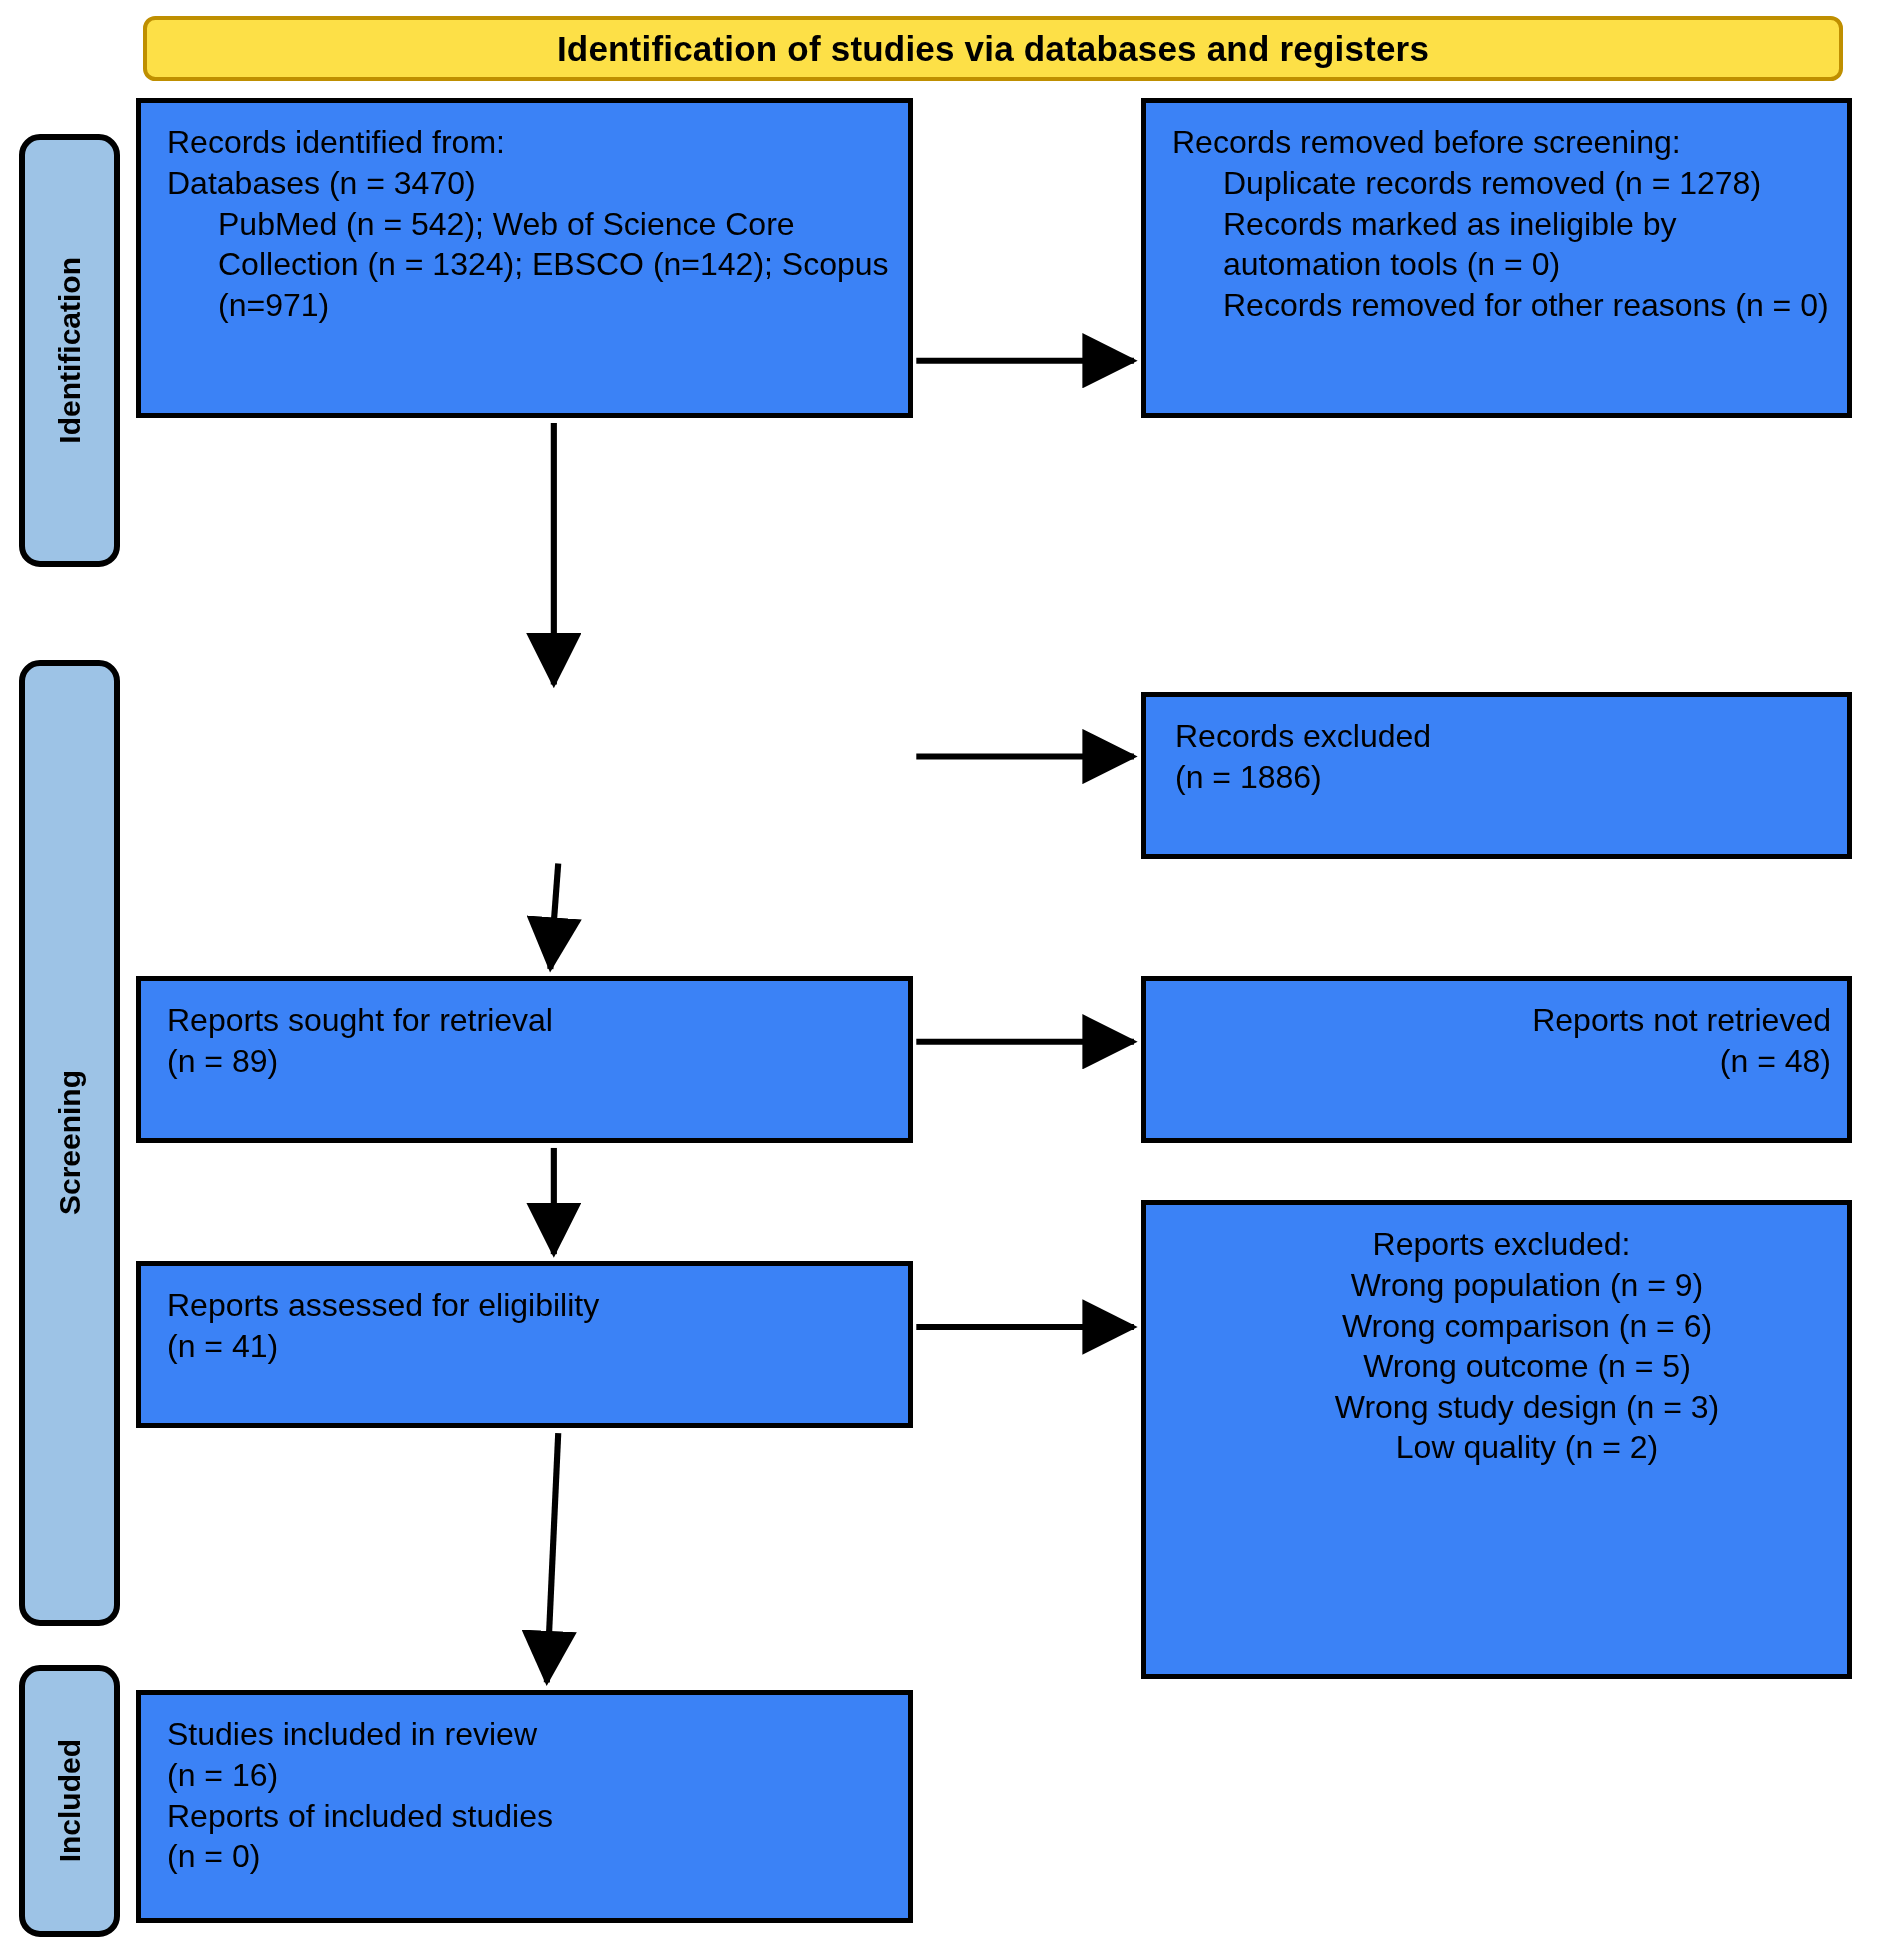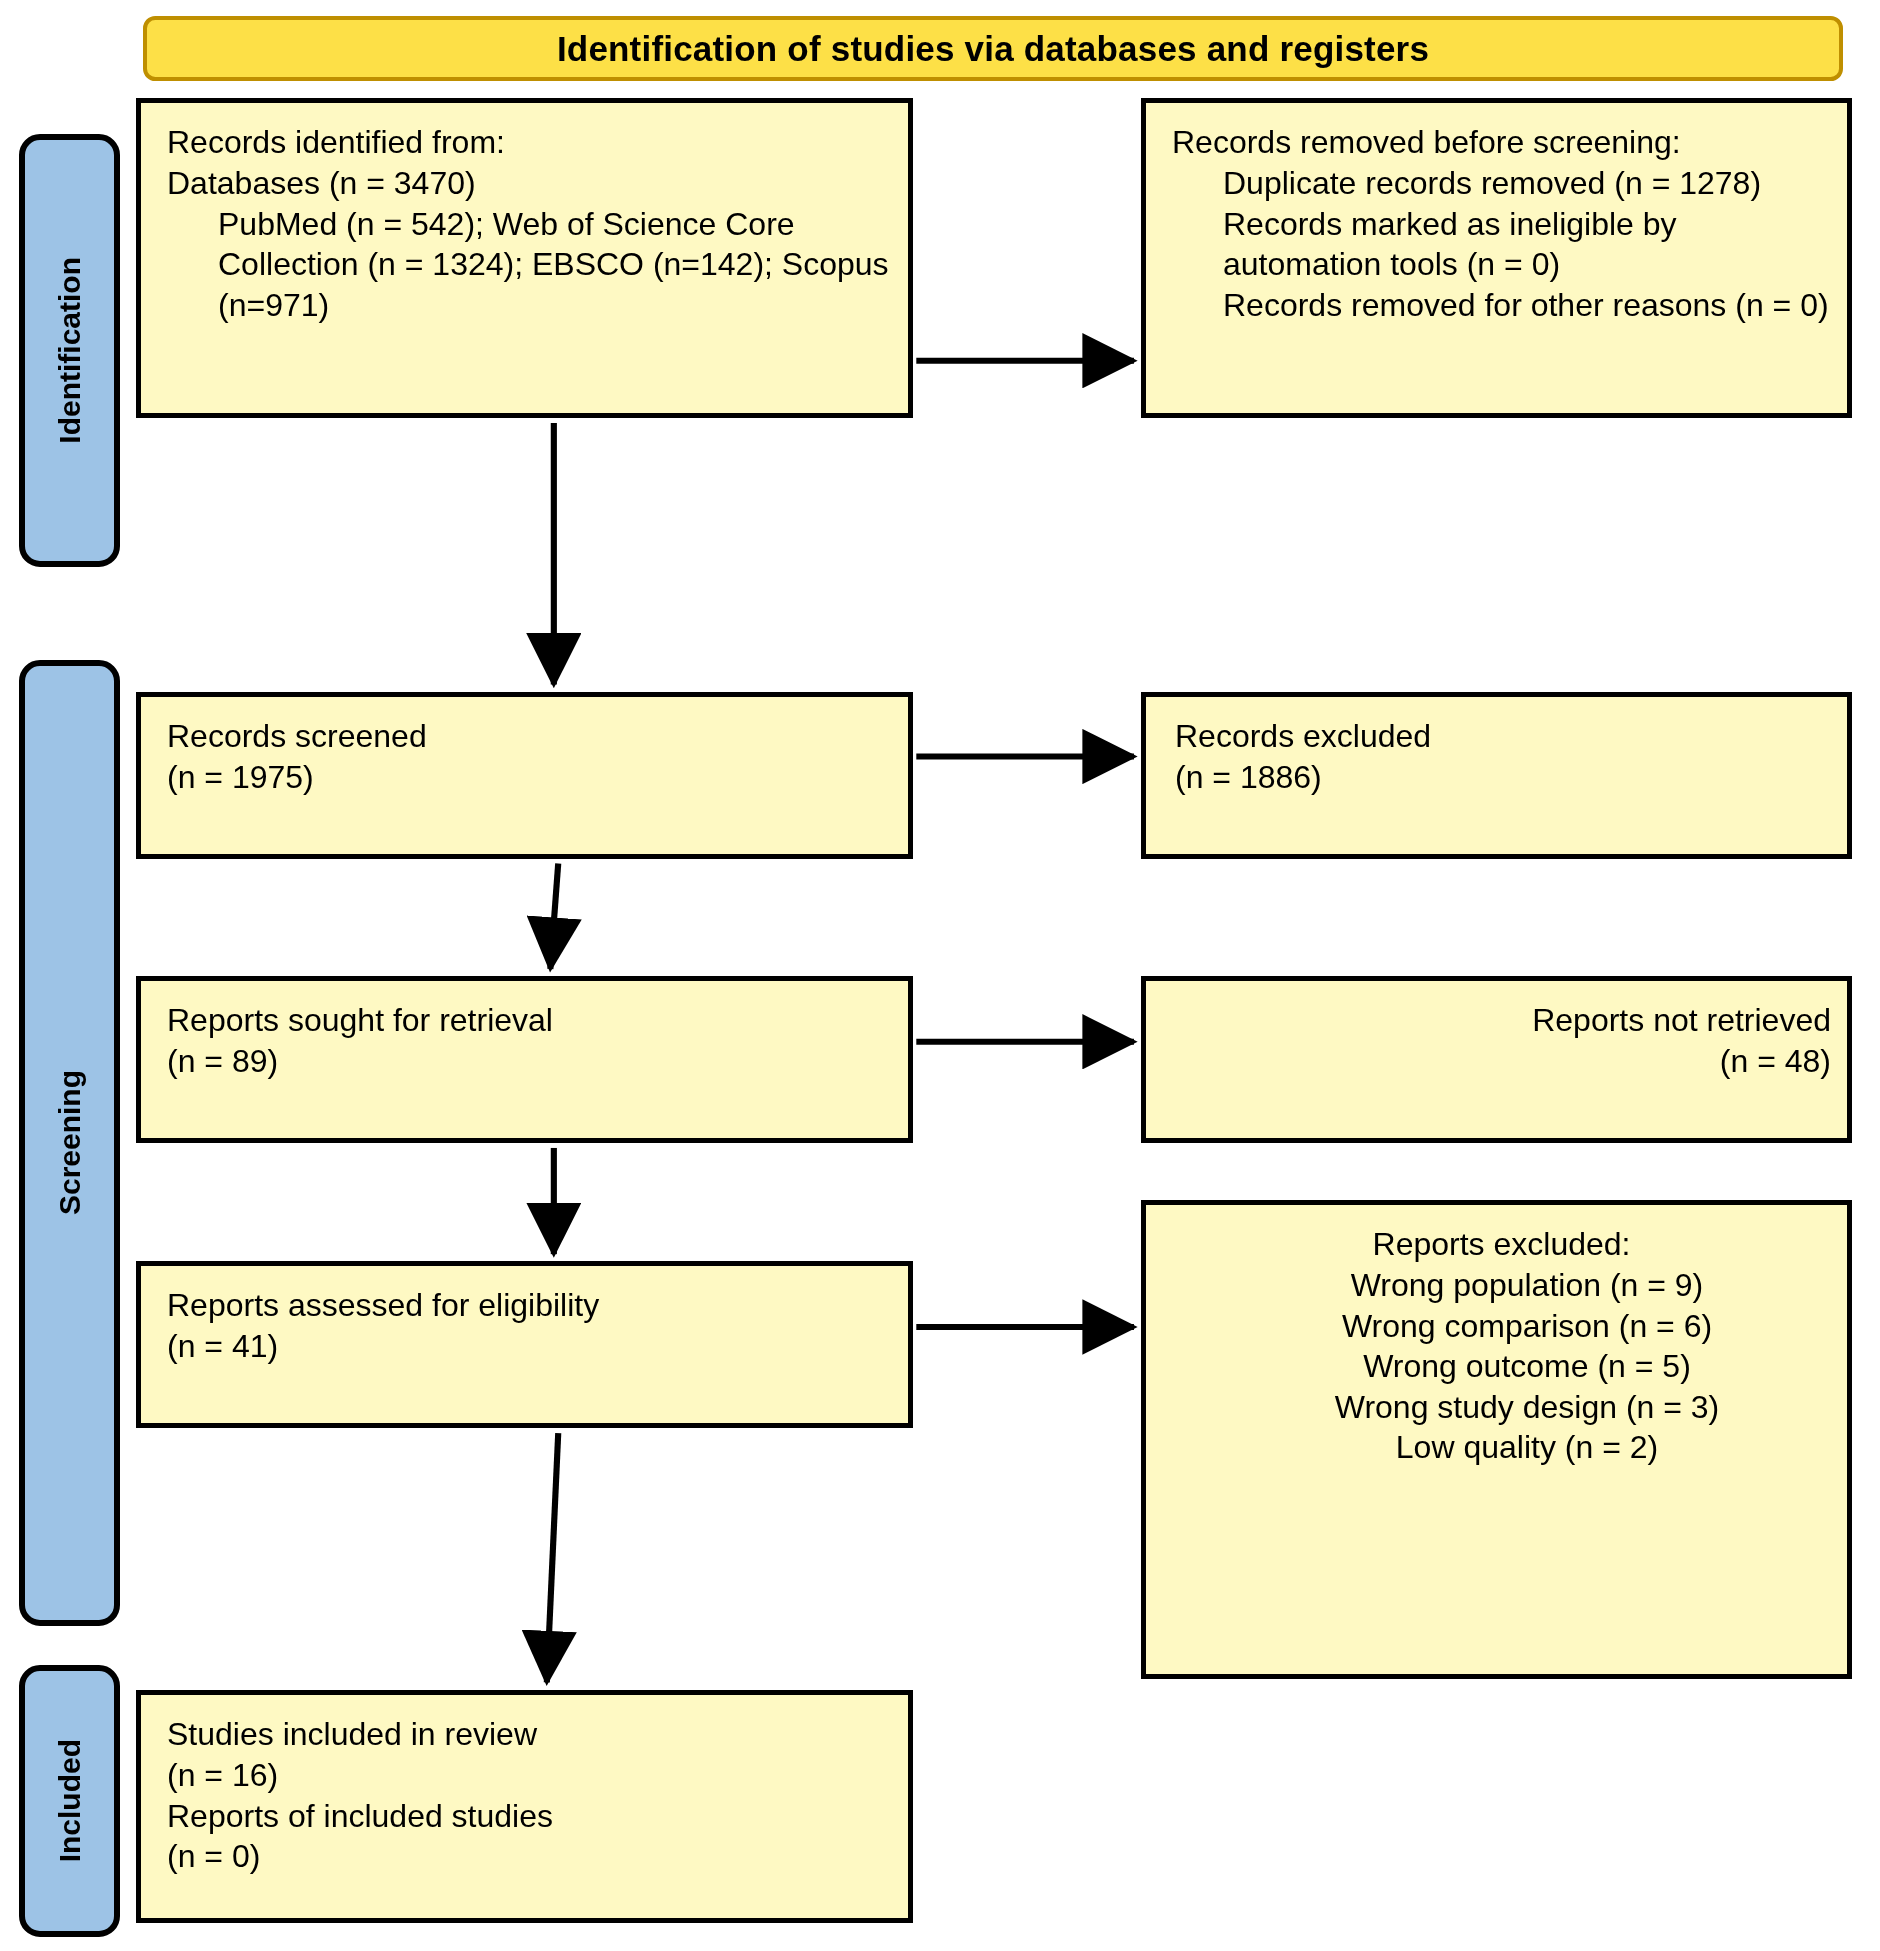--- a/index.html
+++ b/index.html
@@ -61,21 +61,21 @@
     text-orientation: mixed;
     transform: rotate(180deg);
   }
   .stage-identification { left: 19.3px;  top: 134px;  width: 101px; height: 433px; }
   .stage-screening      { left: 19.3px;  top: 660px;  width: 101px; height: 966px; }
   .stage-included       { left: 19.3px;  top: 1665px; width: 101px; height: 272px; }
 
   
   .box {
     position: absolute;
-    background: #fef9c3;
+    background: #3b82f6;
     border: 5.3px solid #000000;
     box-sizing: border-box;
     padding: 19.3px 16px 8.8px 26px;
   }
   .box p {
     margin: 0;
     font-size: 32px;
     line-height: 1.27;
     color: #000000;
     white-space: pre-wrap;
@@ -131,24 +131,20 @@
     <p class="hang">PubMed (n = 542); Web of Science Core Collection (n = 1324); EBSCO (n=142); Scopus (n=971)</p>
   </div>
 
   <div class="box box-removed">
     <p><span>Records removed </span><span class="ital">before screening</span><span>:</span></p>
     <p class="hang">Duplicate records removed (n = 1278)</p>
     <p class="hang">Records marked as ineligible by automation tools (n = 0)</p>
     <p class="hang">Records removed for other reasons (n = 0)</p>
   </div>
 
-  <div class="box box-screened">
-    <p>Records screened</p>
-    <p>(n = 1975)</p>
-  </div>
 
   <div class="box box-excluded">
     <p>Records excluded</p>
     <p>(n = 1886)</p>
   </div>
 
   <div class="box box-sought">
     <p>Reports sought for retrieval</p>
     <p>(n = 89)</p>
   </div>

